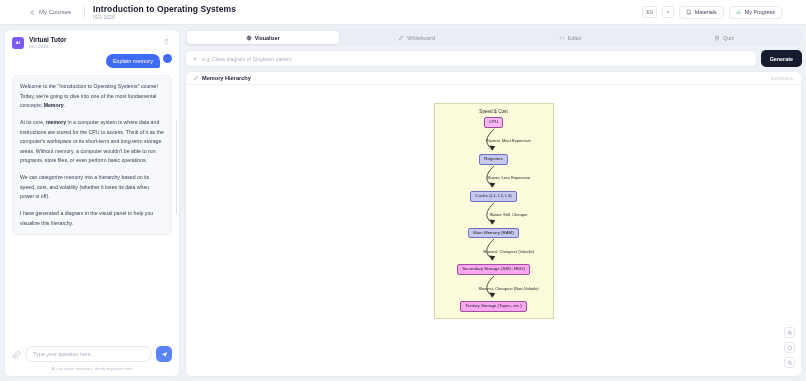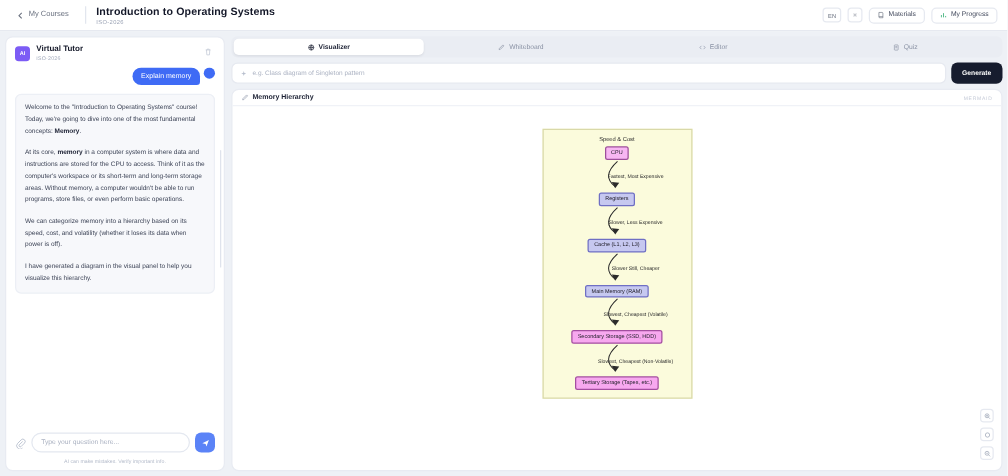--- a/index.html
+++ b/index.html
@@ -8,21 +8,21 @@
     font-family: "Liberation Sans", sans-serif;
     background: #f2f4f8;
     overflow: hidden;
     color: #1e2233;
   }
   .app { width: 806px; height: 381px; display: flex; flex-direction: column; background: #eef1f6; }
 
   
   .header {
     height: 25px; background: #ffffff; display: flex; align-items: center;
-    padding: 0 8px; border-bottom: 1px solid #e6e9f0; flex: 0 0 25px;
+    padding: 0 24px; border-bottom: 1px solid #e6e9f0; flex: 0 0 25px;
   }
   .back-link { display: flex; align-items: center; gap: 3px; font-size: 6px; color: #6b7280; padding: 3px 5px; border-radius: 4px; cursor: pointer; }
   .back-link svg { width: 7px; height: 7px; }
   .hdr-divider { width: 1px; height: 14px; background: #e2e6ee; margin: 0 8px; }
   .course-block { display: flex; flex-direction: column; justify-content: center; }
   .course-title { font-size: 8.5px; font-weight: bold; color: #141829; letter-spacing: .1px; }
   .course-code { font-size: 4.6px; color: #9aa2b4; margin-top: 1.5px; letter-spacing: .3px; }
   .hdr-spacer { flex: 1; }
   .hdr-actions { display: flex; align-items: center; gap: 5px; }
   .icon-btn {

